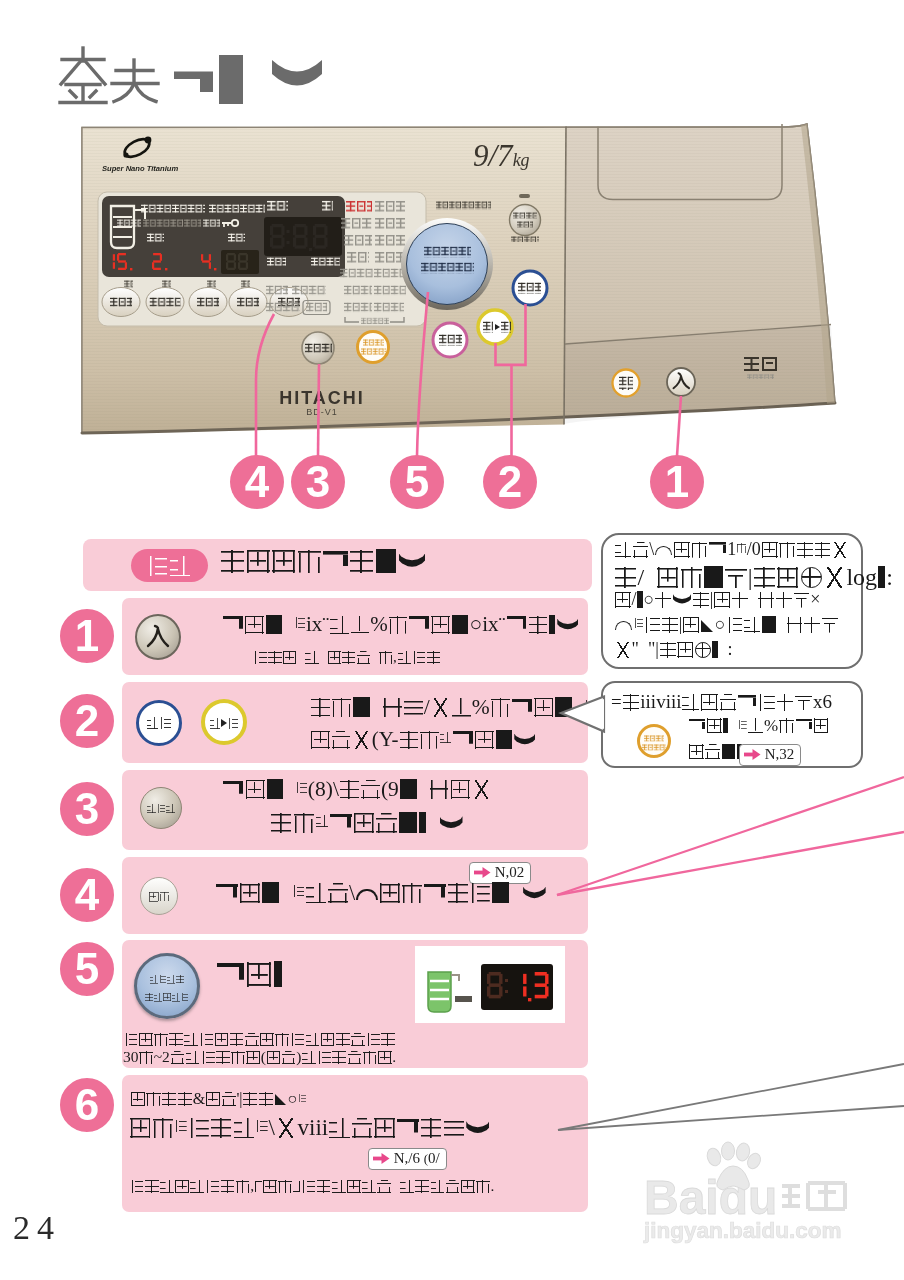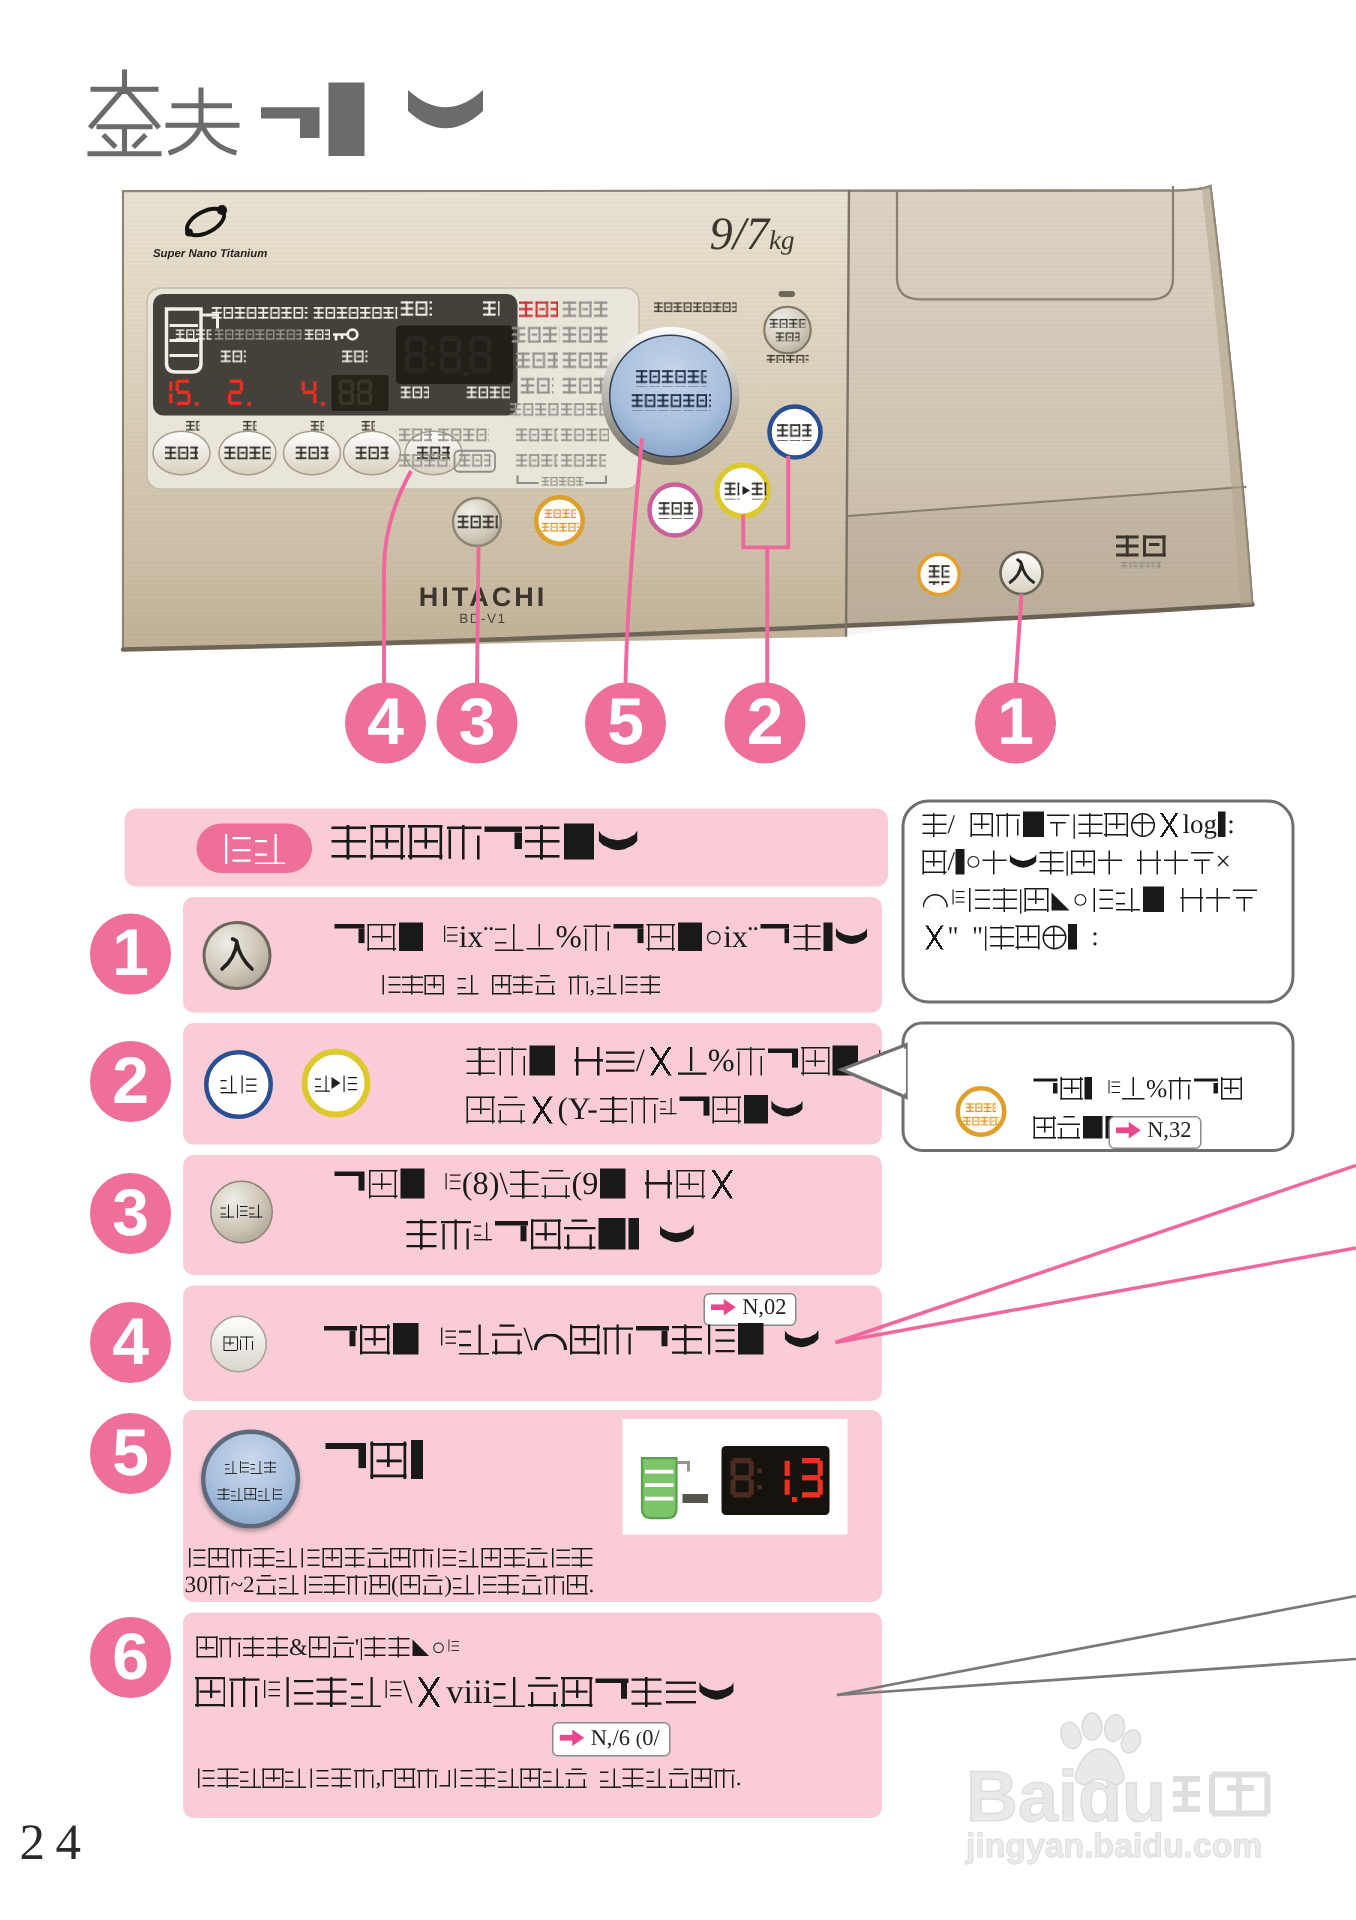--- a/index.html
+++ b/index.html
@@ -639,27 +639,29 @@
     <div class="abs" style="left:123px;top:1048px;z-index:2"><span class="t" style="font-size:15.5px">30<b class="k k5"></b>~2<b class="k k6"></b><b class="k k4"></b><b class="k k3"></b><b class="k k1"></b><b class="k k5"></b><b class="k k2"></b>(<b class="k k2"></b><b class="k k6"></b>)<b class="k k4"></b><b class="k k3"></b><b class="k k1"></b><b class="k k6"></b><b class="k k5"></b><b class="k k2"></b>.</span></div>
     <div class="row" style="top:1075px;height:137px"></div>
     <div class="abs" style="left:130px;top:1090px;z-index:2"><span class="t" style="font-size:16px"><b class="k k2"></b><b class="k k5"></b><b class="k k1"></b><b class="k k1"></b>&amp;<b class="k k2"></b><b class="k k6"></b>'|<b class="k k1"></b><b class="k k1"></b><b class="tri"></b>○<span class="sk"><b class="k k3"></b></span></span></div>
     <div class="abs" style="left:129px;top:1115px;z-index:2"><span class="t" style="font-size:23px"><b class="k k2"></b><b class="k k5"></b><span class="sk"><b class="k k3"></b></span><b class="k k3"></b><b class="k k1"></b><b class="k k4"></b><span class="sk"><b class="k k3"></b></span>\<b class="k kx"></b>viii<b class="k k4"></b><b class="k k6"></b><b class="k k2"></b><b class="yj"></b><b class="k k1"></b><b class="k ke"></b><b class="cup"></b></span></div>
     <div class="abs" style="left:368px;top:1148px;z-index:2"><span class="ref"><svg width="17" height="11" viewBox="0 0 17 11" style="vertical-align:-1px">
           <rect x="0" y="3.6" width="9" height="3.8" fill="#e8488b"></rect>
           <path d="M8.5,0 L16.5,5.5 L8.5,11 Z" fill="#e8488b"></path>
         </svg> N,/6 <span style="font-size:13px">(</span>0/</span></div>
     <div class="abs" style="left:129px;top:1177px;z-index:2"><span class="t" style="font-size:15.5px"><b class="k k3"></b><b class="k k1"></b><b class="k k4"></b><b class="k k2"></b><b class="k k4"></b><b class="k k3"></b><b class="k k1"></b><b class="k k5"></b>,<b class="qL"></b><b class="k k2"></b><b class="k k5"></b><b class="qR"></b><b class="k k3"></b><b class="k k1"></b><b class="k k4"></b><b class="k k2"></b><b class="k k4"></b><b class="k k6"></b><i class="wo" style="font-style:normal"></i><b class="k k4"></b><b class="k k1"></b><b class="k k4"></b><b class="k k6"></b><b class="k k2"></b><b class="k k5"></b>.</span></div>
     <div class="abs" style="left:601px;top:533px;width:262px;height:136px;background:#fff;border:2.5px solid #6f6f6f;border-radius:18px;z-index:1;padding:4px 0 0 11px;white-space:nowrap">
-      <div style="height:25px;overflow:visible"><span class="t" style="font-size:18px"><b class="k k1"></b>/<i class="wo" style="font-style:normal"></i><b class="k k2"></b><b class="k k5"></b><b class="b"></b><b class="k kt"></b>|<b class="k k1"></b><b class="k k2"></b><b class="k ko"></b><b class="k kx"></b>log<b class="bn"></b>:</span></div>
+      <div style="height:25px;overflow:visible"><span class="t" style="font-size:18px"><b class="k k4"></b><b class="k k6"></b>\<b class="arc"></b><b class="k k2"></b><b class="k k5"></b><b class="yj"></b>1<span class="sk"><b class="k k5"></b></span>/0<b class="k k2"></b><b class="k k5"></b><b class="k k1"></b><b class="k k1"></b><b class="k kx"></b></span></div>
+      <div style="height:25px;overflow:visible"><span class="t" style="font-size:24px"><b class="k k1"></b>/<i class="wo" style="font-style:normal"></i><b class="k k2"></b><b class="k k5"></b><b class="b"></b><b class="k kt"></b>|<b class="k k1"></b><b class="k k2"></b><b class="k ko"></b><b class="k kx"></b>log<b class="bn"></b>:</span></div>
       <div style="height:25px;overflow:visible"><span class="t" style="font-size:18px"><b class="k k2"></b>/<b class="bn"></b>○<b class="k kp"></b><b class="cup"></b><b class="k k1"></b>|<b class="k k2"></b><b class="k kp"></b><i class="wo" style="font-style:normal"></i><b class="k kh"></b><b class="k kp"></b><b class="k kt"></b>×</span></div>
       <div style="height:25px;overflow:visible"><span class="t" style="font-size:18px"><b class="arc"></b><span class="sk"><b class="k k3"></b></span><b class="k k3"></b><b class="k k1"></b>|<b class="k k2"></b><b class="tri"></b>○<b class="k k3"></b><b class="k k4"></b><b class="b"></b><i class="wo" style="font-style:normal"></i><b class="k kh"></b><b class="k kp"></b><b class="k kt"></b></span></div>
       <div style="height:25px;overflow:visible"><span class="t" style="font-size:18px"><b class="k kx"></b>"<i class="wo" style="font-style:normal"></i>"|<b class="k k1"></b><b class="k k2"></b><b class="k ko"></b><b class="bn"></b><i class="wo" style="font-style:normal"></i>:</span></div>
     </div>
     <div class="abs" style="left:601px;top:681px;width:262px;height:87px;background:#fff;
 border:2.5px solid #6f6f6f;border-radius:14px;z-index:1"></div>
+    <div class="abs" style="left:611px;top:691px;z-index:2"><span class="t" style="font-size:19px">=<b class="k k1"></b>iiiviii<b class="k k4"></b><b class="k k2"></b><b class="k k6"></b><b class="yj"></b><b class="k k3"></b><b class="k kp"></b><b class="k kt"></b>x6</span></div>
     <div class="circbtn" style="left:637px;top:724px;width:34px;height:34px;background:#fffdf8;border:3px solid #df9f2d">
 <svg width="34" height="34">
         <g transform="translate(7 8)">
           <g transform="translate(0 0)">
             <rect x="0" y="0" width="20" height="6.5" fill="url(#ot6)"></rect>
           </g>
         </g>
         <g transform="translate(5 17)">
           <g transform="translate(0 0)">
             <rect x="0" y="0" width="24" height="6.5" fill="url(#ot6)"></rect>

